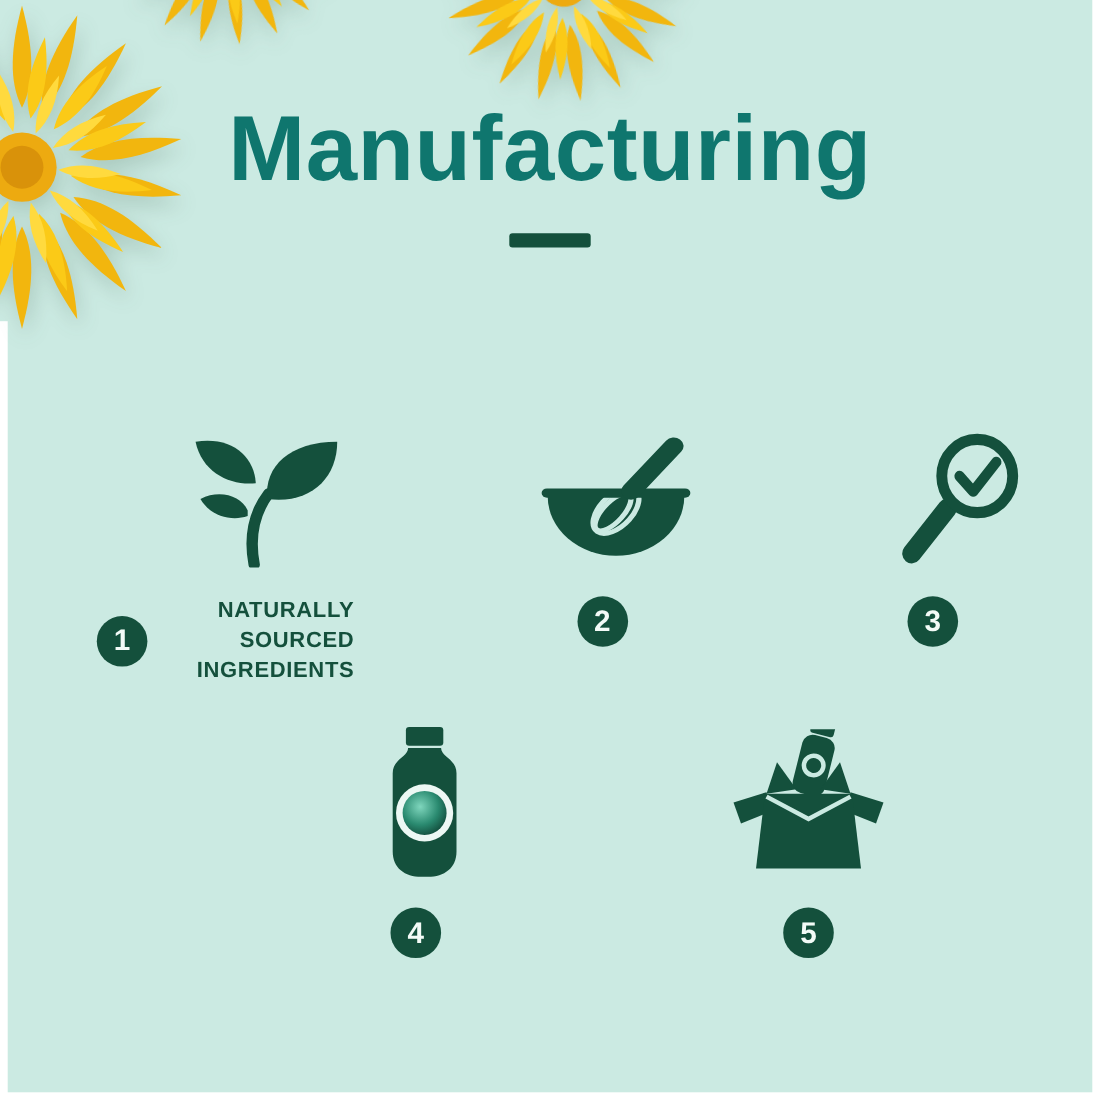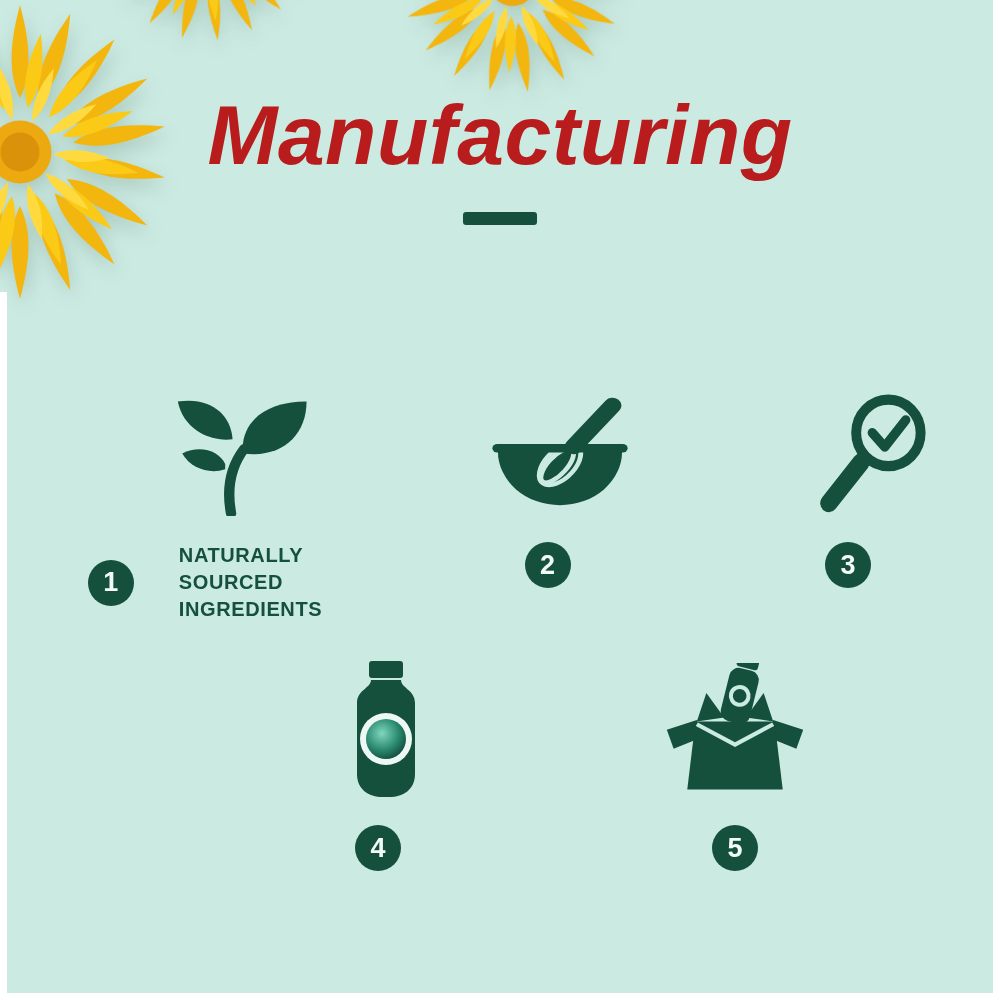--- a/index.html
+++ b/index.html
@@ -14,22 +14,22 @@
   .edge-right { right:0; top:0; bottom:0; width:7px; }
   .edge-bottom { left:0; right:0; bottom:0; height:7px; }
 
   .flower { position:absolute; z-index:6; filter: drop-shadow(3px 8px 9px rgba(50,80,60,.22)); }
   .flower-a { left:-130px; top:2px;   width:300px; height:300px; }
   .flower-b { left:102px;  top:-167px; width:210px; height:210px; transform:rotate(14deg); }
   .flower-c { left:400px;  top:-130px; width:225px; height:225px; transform:rotate(-8deg); }
 
   .title {
     position:absolute; top:84px; left:0; width:1000px; text-align:center;
-    color:#b91c1c; font-weight:bold; font-size:84px; line-height:1.22;
-    letter-spacing:0.5px; z-index:3;font-style:italic;
+    color:#0f766e; font-weight:bold; font-size:84px; line-height:1.22;
+    letter-spacing:0.5px; z-index:3;
   }
   .title-dash { width:74px; height:13px; background:#14503c; border-radius:3px; margin:26px auto 0; }
 
   .step { position:absolute; z-index:3; color:#14503c; }
   #step1 { left:55px;  top:372px; width:300px; }
   #step2 { left:400px; top:372px; width:295px; }
   #step3 { left:698px; top:372px; width:300px; }
   #step4 { left:228px; top:655px; width:300px; }
   #step5 { left:585px; top:655px; width:300px; }
 
@@ -40,21 +40,21 @@
   #step4 .icon-wrap svg { transform:translateX(8px); }
 
   .meta { margin-top:26px; display:flex; gap:17px; align-items:center; justify-content:center; }
   .num {
     width:46px; height:46px; border-radius:50%; background:#14503c;
     color:#f3fbf7; display:flex; align-items:center; justify-content:center;
     font-size:27px; font-weight:bold; flex:0 0 auto;
   }
   .label {
     font-size:20px; font-weight:bold; letter-spacing:0.6px;
-    line-height:1.35; text-align:left; text-transform:uppercase;margin-left:28px;
+    line-height:1.35; text-align:right; text-transform:uppercase;margin-left:28px;
   }
   .defs-svg { position:absolute; width:0; height:0; }
 </style>
 </head>
 <body>
 
 <svg class="defs-svg" aria-hidden="true">
   <defs>
     <path id="pA" d="M0,-98 C7,-72 8,-52 0,-36 C-8,-52 -7,-72 0,-98 Z"></path>
     <path id="pB" d="M0,-80 C6,-60 7,-44 0,-30 C-7,-44 -6,-60 0,-80 Z"></path>

